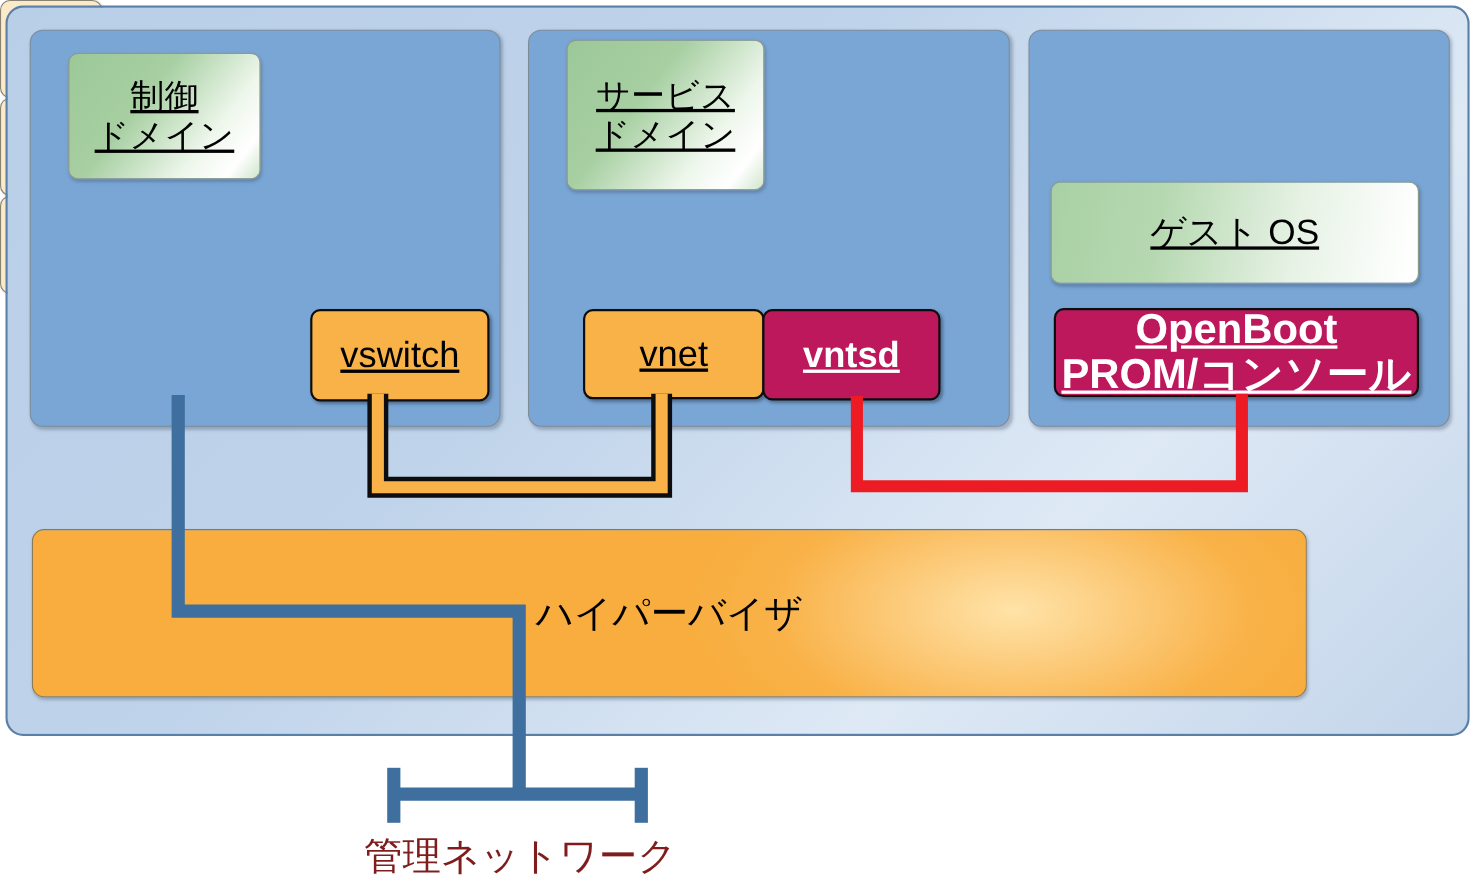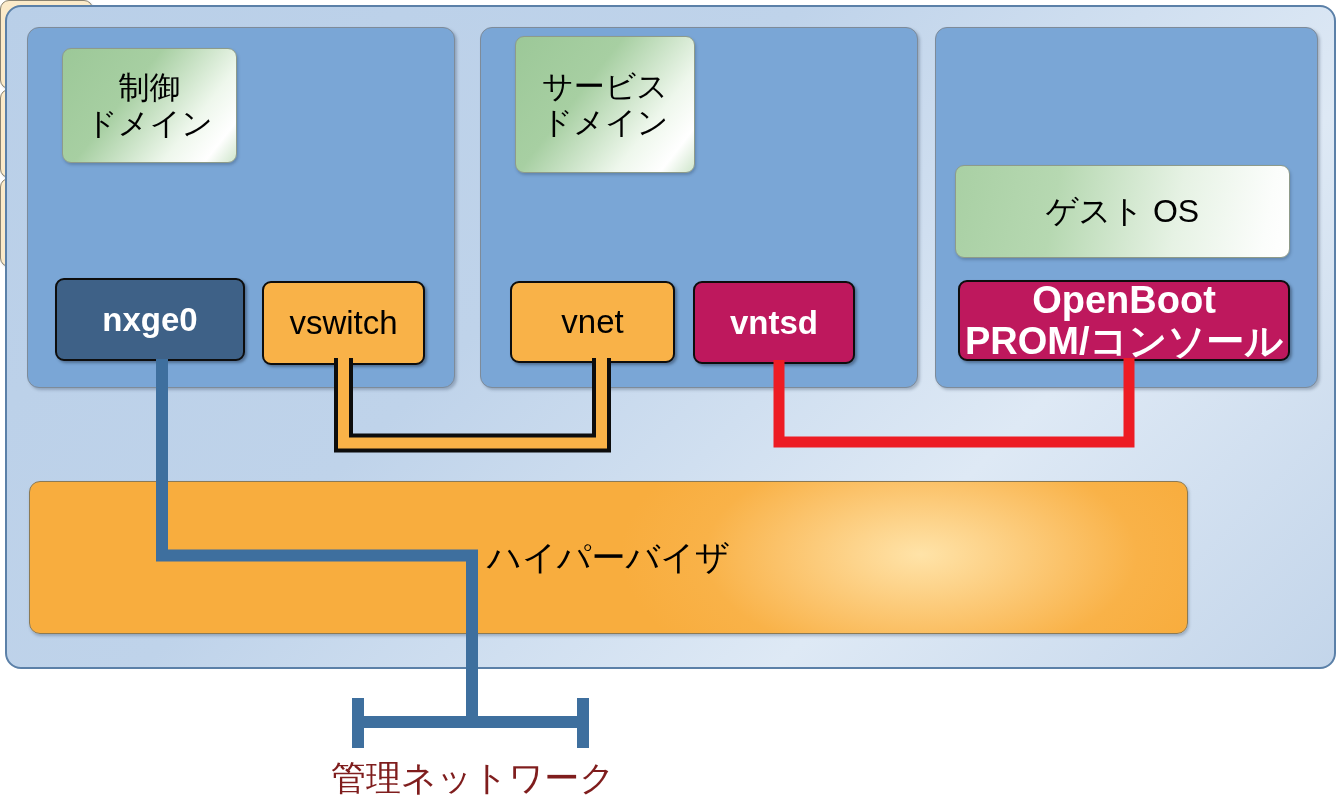--- a/index.html
+++ b/index.html
@@ -44,20 +44,21 @@
   .node{
     position:absolute;
     box-sizing:border-box;
     display:flex;
     align-items:center;
     justify-content:center;
     text-align:center;
     border-radius:9px;
     line-height:1.14;
     white-space:pre-line;
+    text-decoration:underline;
   }
 
   
   .green-box{
     background:linear-gradient(128deg,#9cc898 0%,#a7cfa2 38%,#eef7ec 72%,#ffffff 88%,#cfe6cb 100%);
     border:1px solid #8e9b8a;
     color:#000000;
     font-size:31px;
     box-shadow:1px 2px 3px rgba(40,60,85,.30);
   }
@@ -88,20 +89,21 @@
     font-size:33px;
     font-weight:bold;
     box-shadow:2px 2px 3px rgba(30,45,65,.45);
   }
   .orange-box{
     background:#f9b248;
     border:2px solid #0d0d0d;
     color:#000000;
     font-size:33px;
     box-shadow:2px 2px 3px rgba(30,45,65,.45);
+    margin-left:20px;
   }
   .red-box{
     background:#be185d;
     border:2px solid #0d0d0d;
     color:#ffffff;
     font-size:33px;
     font-weight:bold;
     box-shadow:2px 2px 3px rgba(30,45,65,.45);
   }
   #nxge0-box{   left:55px;  top:278px; width:190px; height:83px; }
@@ -153,21 +155,20 @@
 </head>
 <body>
 
 <div id="stage">
 
   <div class="chassis"></div>
 
   <div class="domain-panel" id="panel-control"></div>
   <div class="node green-box" id="control-domain-box">制御
 ドメイン</div>
-  <div class="node dark-box" id="nxge0-box">nxge0</div>
   <div class="node orange-box" id="vswitch-box">vswitch</div>
 
   <div class="domain-panel" id="panel-service"></div>
   <div class="node green-box" id="service-domain-box">サービス
 ドメイン</div>
   <div class="node orange-box" id="vnet-box">vnet</div>
   <div class="node red-box" id="vntsd-box">vntsd</div>
 
   <div class="domain-panel" id="panel-guest"></div>
   <div class="cream-box" id="guest-block-1"></div>

